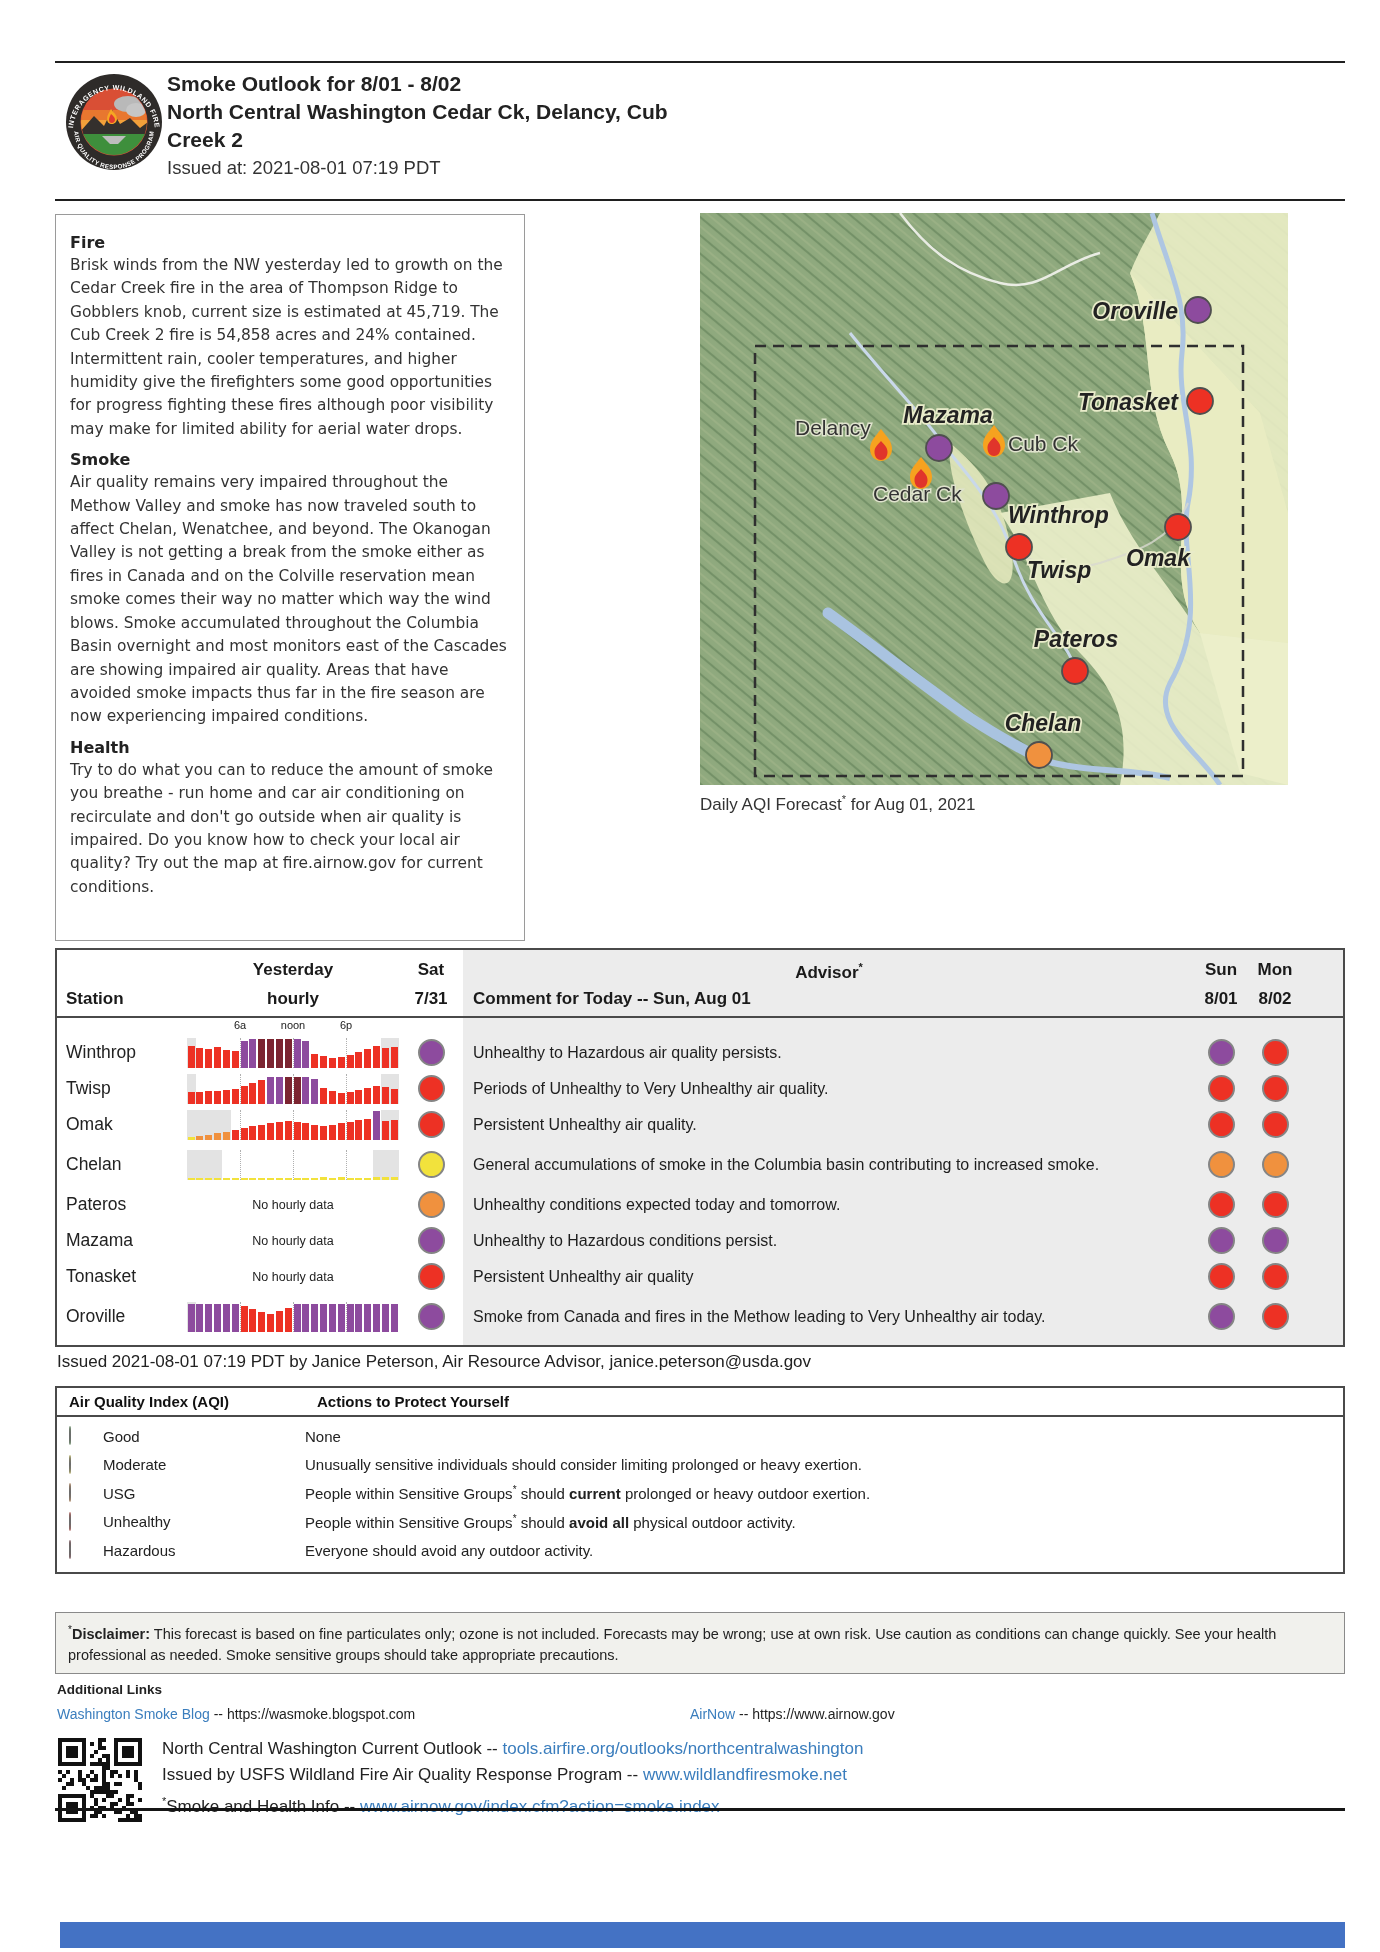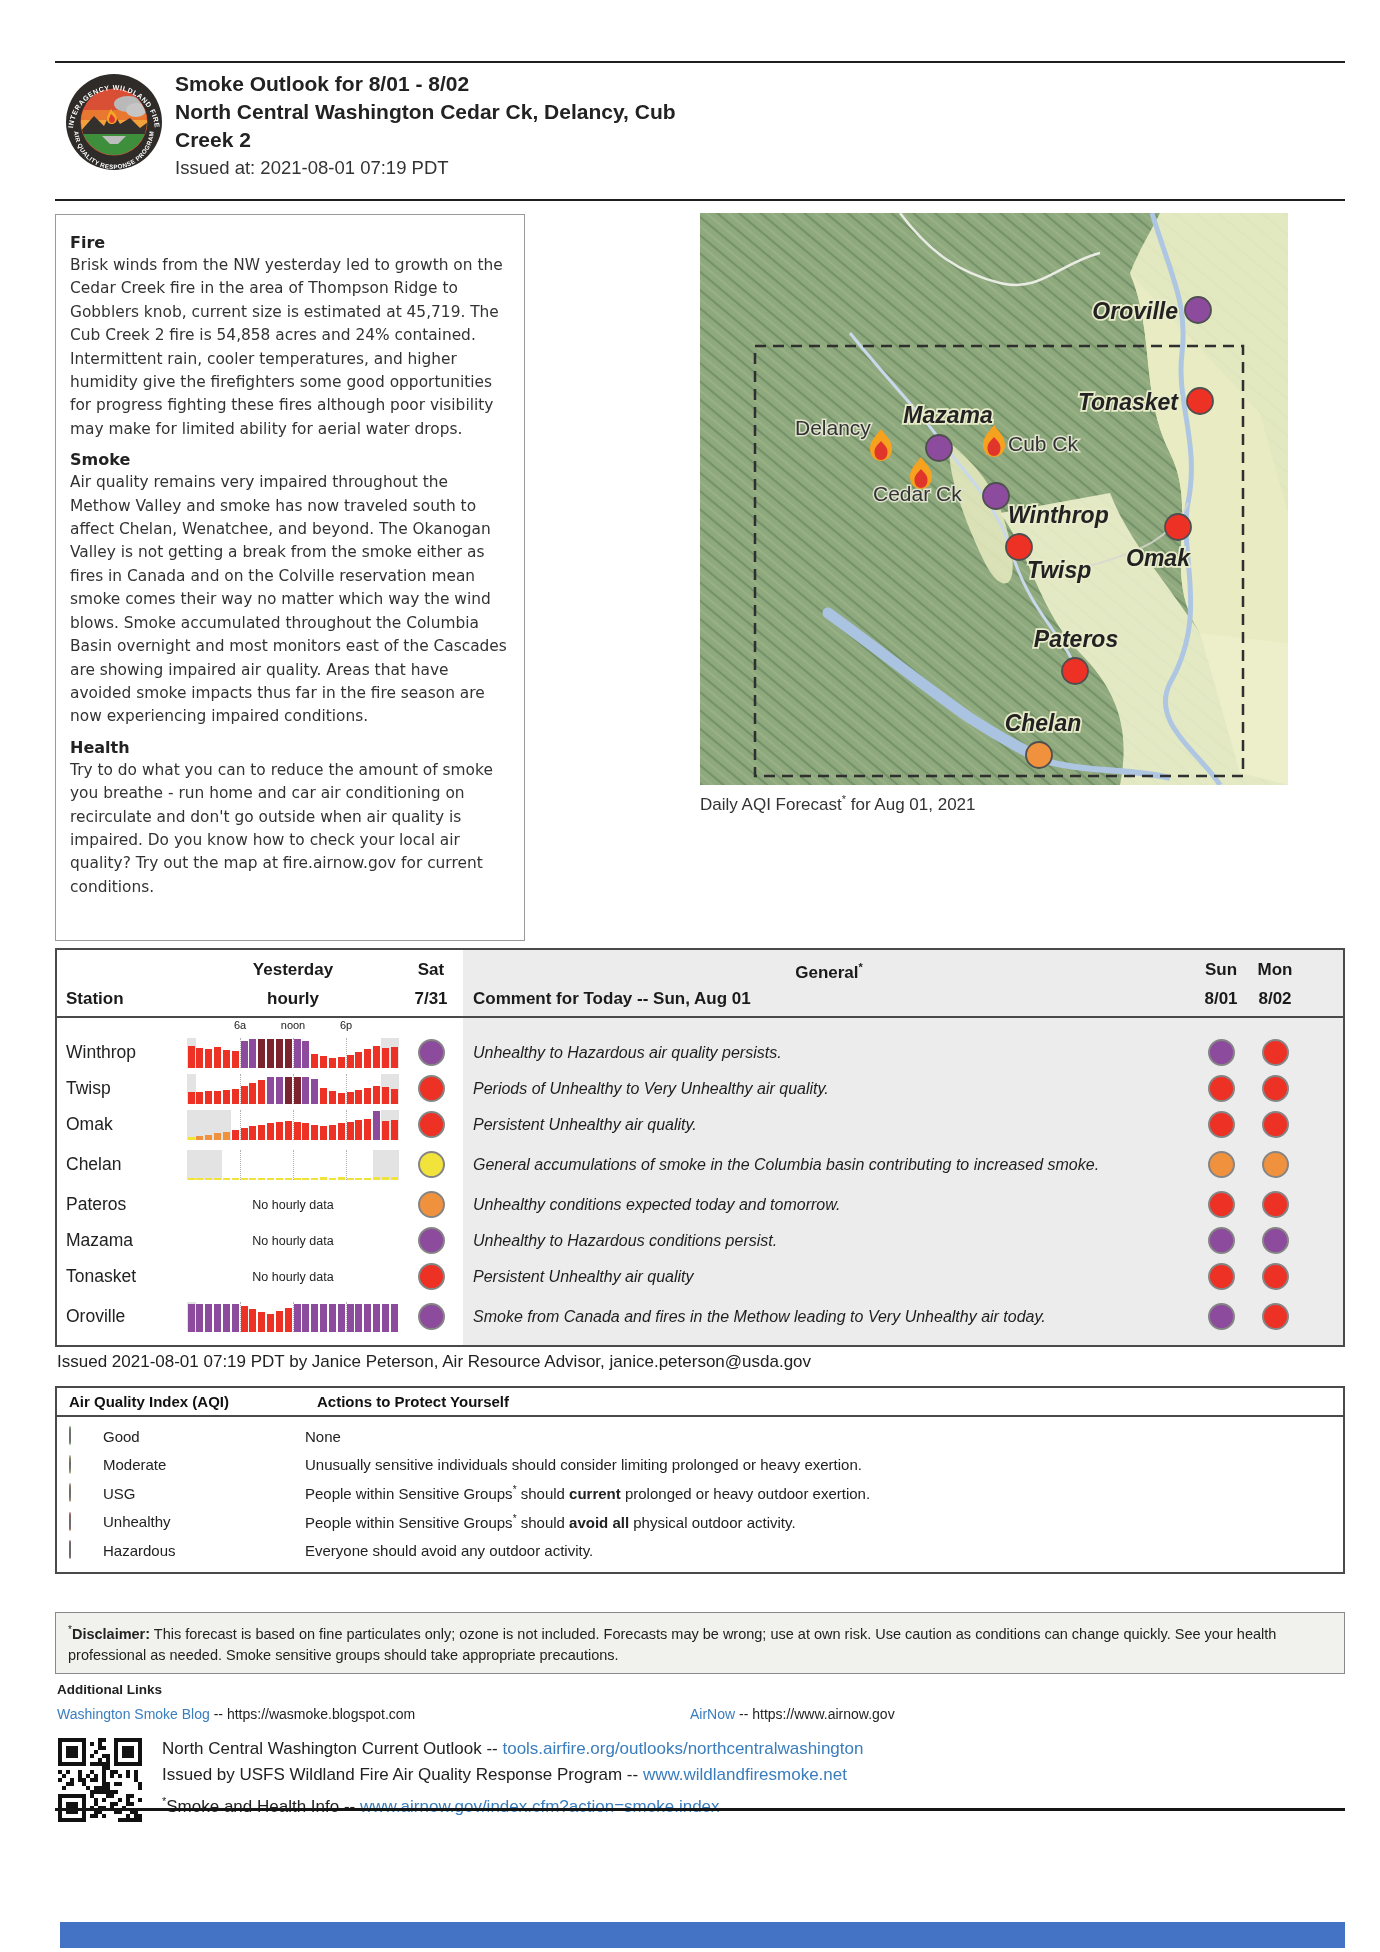--- a/index.html
+++ b/index.html
@@ -1,21 +1,21 @@
 <!DOCTYPE html>
 <html><head>
 <meta charset="utf-8">
 <style>
   html,body{margin:0;padding:0;background:#fff;}
   .page{position:relative;width:1380px;height:1952px;background:#fff;overflow:hidden;
         font-family:"Liberation Sans",sans-serif;color:#2b2b2b;}
   .hrule{position:absolute;left:55px;width:1290px;height:2px;background:#1f1f1f;}
   
   #logo{position:absolute;left:66px;top:74px;width:96px;height:96px;}
-  #titles{position:absolute;left:175px;top:70px;width:620px;}
+  #titles{position:absolute;left:167px;top:70px;width:620px;}
   .t1{font-size:21px;font-weight:bold;color:#222;line-height:28px;}
   .t2{font-size:21px;font-weight:bold;color:#222;line-height:28px;width:560px;}
   .t3{font-size:18.5px;color:#333;line-height:27px;}
   
   #narrative{position:absolute;left:55px;top:214px;width:470px;height:727px;border:1.5px solid #9a9a9a;
              box-sizing:border-box;padding:10px 14px;overflow:hidden;}
   #narrative h3{font-family:"DejaVu Sans",sans-serif;font-size:16px;margin:9px 0 2px 0;color:#222;}
   #narrative h3:first-child{margin-top:8px;}
   #narrative p{font-family:"DejaVu Sans",sans-serif;font-size:15.4px;line-height:23.4px;margin:0;color:#333;}
   
@@ -35,21 +35,21 @@
   .t-row{min-height:36px;}
   .t-row.tall{min-height:44px;}
   .t-station{font-size:17.5px;color:#222;padding-left:9px;}
   .chart{position:relative;width:212px;height:30px;}
   .chart .pad{position:absolute;top:0;bottom:0;background:#e3e3e3;}
   .chart .grid{position:absolute;top:0;bottom:0;width:0;border-left:1px dotted #b0b0b0;}
   .chart .bar{position:absolute;bottom:0;}
   .nodata{font-size:12.5px;color:#222;display:block;text-align:center;width:212px;}
   .dotcell{display:flex;justify-content:center;align-items:center;}
   .dot{width:27px;height:27px;border-radius:50%;border:2px solid #858585;box-sizing:border-box;}
-  .t-comment{font-size:16px;color:#1e1e1e;line-height:19px;padding-left:10px;padding-right:6px;font-style:italic;}
+  .t-comment{font-size:16px;color:#1e1e1e;line-height:19px;padding-left:10px;padding-right:6px;}
   #axis-labels{position:absolute;top:1px;left:130px;width:212px;height:14px;}
   #axis-labels span{position:absolute;transform:translateX(-50%);font-size:11px;color:#222;}
   
   #issued-by{position:absolute;left:57px;top:1352px;font-size:17px;color:#222;}
   
   #aqi{position:absolute;left:55px;top:1386px;width:1290px;border:2px solid #4a4a4a;box-sizing:border-box;}
   .aqi-head{display:grid;grid-template-columns:248px 1fr;padding:5px 12px;border-bottom:2px solid #4a4a4a;}
   .aqi-head span{font-weight:bold;font-size:15px;color:#111;}
   #aqi-rows{padding:5px 12px 7px 12px;}
   .aqi-row{display:grid;grid-template-columns:34px 202px 1fr;align-items:center;min-height:28.5px;}
@@ -191,21 +191,21 @@
   </figure>
   <div id="map-caption"><span>Daily AQI Forecast</span><sup>*</sup><span> for Aug 01, 2021</span></div>
 
   <div id="forecast">
     <div id="fc-graybg"></div>
     <div class="f-head">
       <div class="f-grid">
         <span class="fh lpad"></span>
         <span class="fh c">Yesterday</span>
         <span class="fh c">Sat</span>
-        <span class="fh c"><span>General</span><sup>*</sup></span>
+        <span class="fh c"><span>Advisor</span><sup>*</sup></span>
         <span class="fh c">Sun</span>
         <span class="fh c">Mon</span>
       </div>
       <div class="f-grid">
         <span class="fh lpad">Station</span>
         <span class="fh c">hourly</span>
         <span class="fh c">7/31</span>
         <span class="fh" style="padding-left:10px">Comment for Today -- Sun, Aug 01</span>
         <span class="fh c">8/01</span>
         <span class="fh c">8/02</span>

